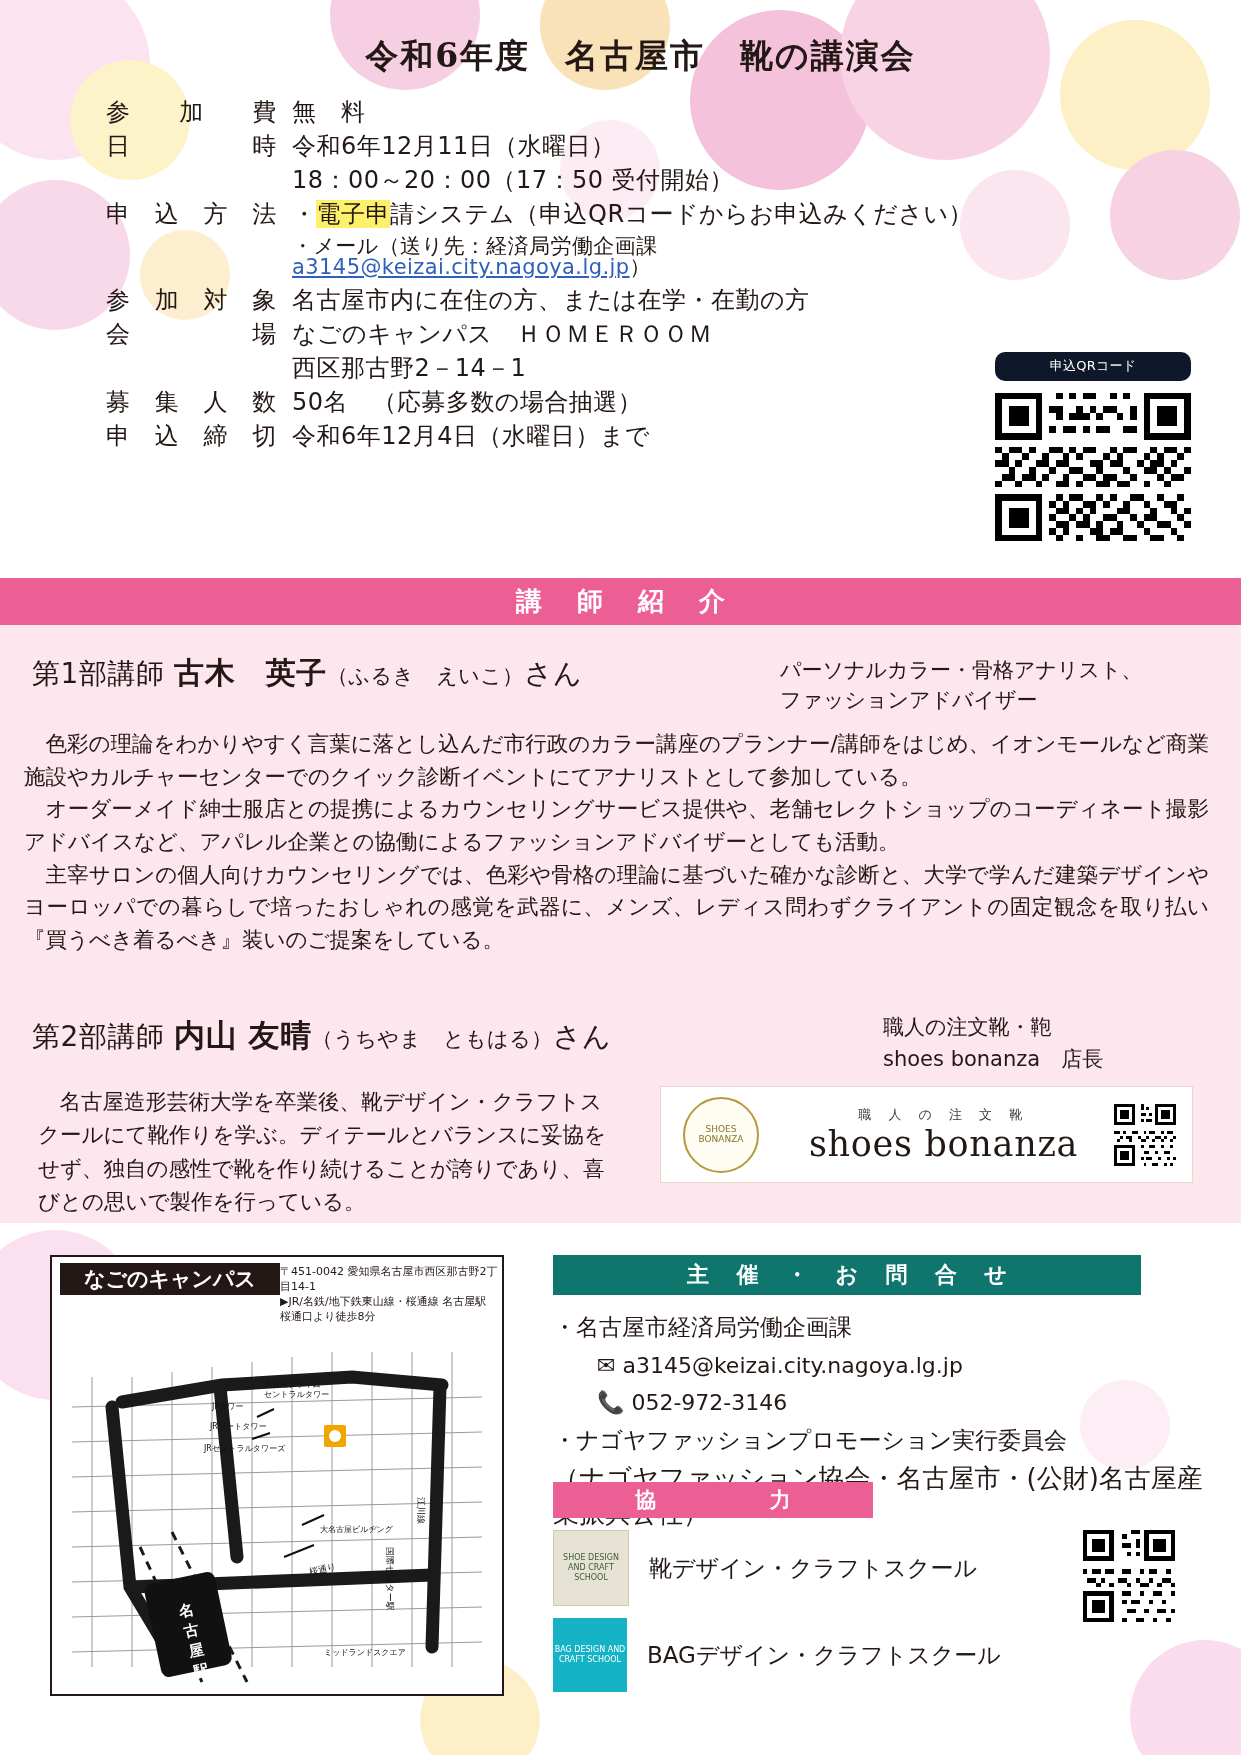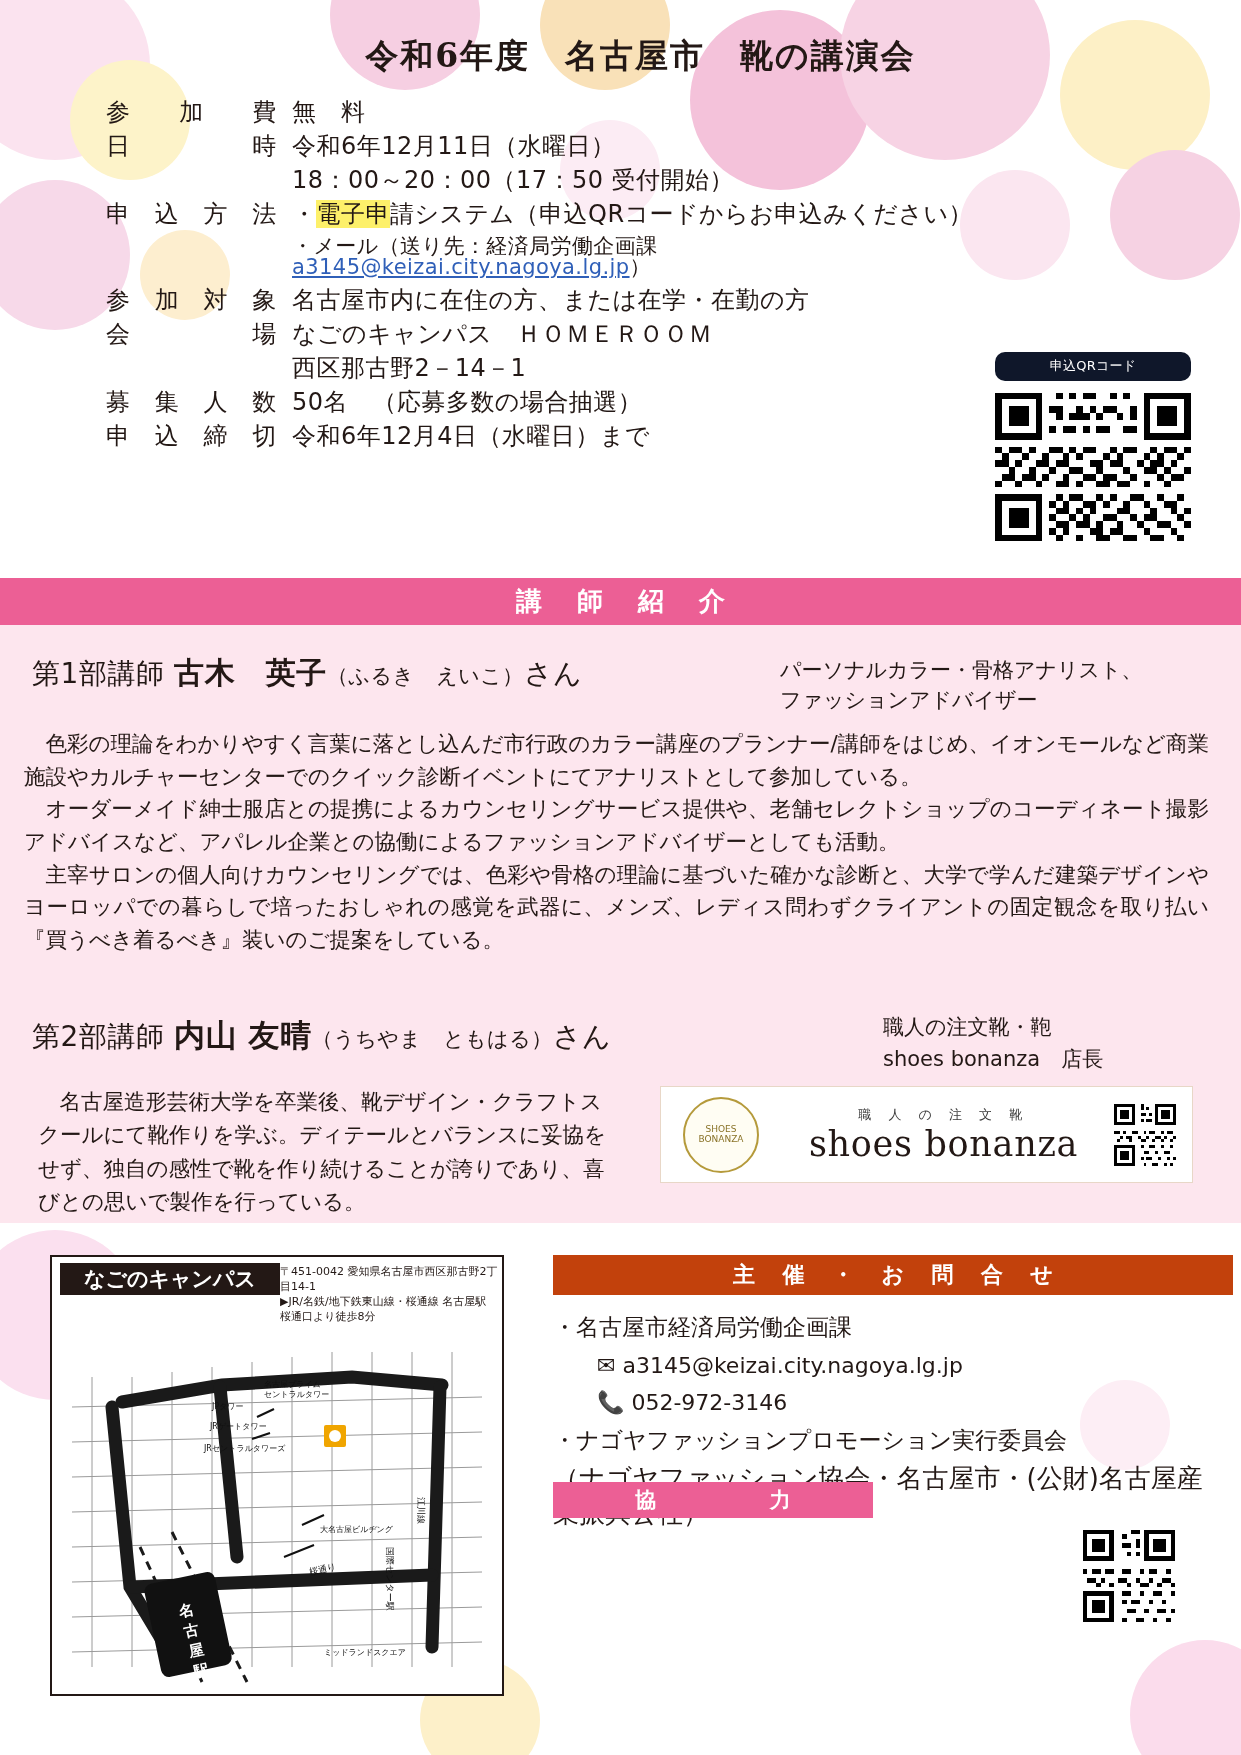--- a/index.html
+++ b/index.html
@@ -82,21 +82,21 @@
   .bz-qr{width:62px;height:62px;margin-right:16px;}
 
   
   .map-box{position:absolute;left:50px;top:1255px;width:450px;height:437px;background:#fff;border:2px solid #231815;}
   .map-title{position:absolute;left:8px;top:6px;background:#231815;color:#fff;font-size:21px;font-weight:700;padding:2px 24px;}
   .map-addr{position:absolute;left:228px;top:8px;font-size:11px;line-height:1.35;}
   .mapsvg{position:absolute;left:0;top:0;}
 
   
   .bar2{
-    position:absolute;left:553px;top:1255px;width:680px;height:40px;background:#c2410c;color:#fff;
+    position:absolute;left:553px;top:1255px;width:588px;height:40px;background:#0f766e;color:#fff;
     display:flex;align-items:center;justify-content:center;font-size:22px;letter-spacing:0.45em;text-indent:0.45em;font-weight:700;text-align:center;
   }
   .org{position:absolute;left:553px;top:1310px;width:660px;font-size:23px;line-height:1.5;}
   .org .ln{margin-bottom:4px;}
   .org .ind{padding-left:44px;font-size:22px;}
   .org .smalltxt{font-size:26px;line-height:1.35;}
   .bar3{
     position:absolute;left:553px;top:1482px;width:320px;height:36px;background:#ec5f95;color:#fff;
     display:flex;align-items:center;justify-content:center;font-size:21px;letter-spacing:0.6em;text-indent:0.6em;font-weight:700;
   }
@@ -520,20 +520,36 @@
     </div>
     <div class="ln ind">
       <span>📞</span>
       <span>052-972-3146</span>
     </div>
     <div class="ln">・ナゴヤファッションプロモーション実行委員会</div>
     <div class="ln smalltxt">（ナゴヤファッション協会・名古屋市・(公財)名古屋産業振興公社）</div>
   </div>
 
   <div class="bar3">協　　　力</div>
+  <div class="coop">
+    <div class="coop-row">
+      <div class="coop-logo logo-shoe">SHOE DESIGN
+AND
+CRAFT SCHOOL</div>
+      <div class="coop-label">靴デザイン・クラフトスクール</div>
+    </div>
+    <div class="coop-row">
+      <div class="coop-logo logo-bag">BAG
+DESIGN
+AND
+CRAFT
+SCHOOL</div>
+      <div class="coop-label">BAGデザイン・クラフトスクール</div>
+    </div>
+  </div>
 
   <svg class="qr-bottom" viewBox="0 0 21 21" shape-rendering="crispEdges">
     <rect width="21" height="21" fill="#fff"></rect>
     <g fill="#000">
       <rect x="0" y="0" width="7" height="7"></rect>
         <rect x="1" y="1" width="5" height="5" fill="#fff"></rect>
         <rect x="2" y="2" width="3" height="3"></rect>
       <rect x="14" y="0" width="7" height="7"></rect>
         <rect x="15" y="1" width="5" height="5" fill="#fff"></rect>
         <rect x="16" y="2" width="3" height="3"></rect>

